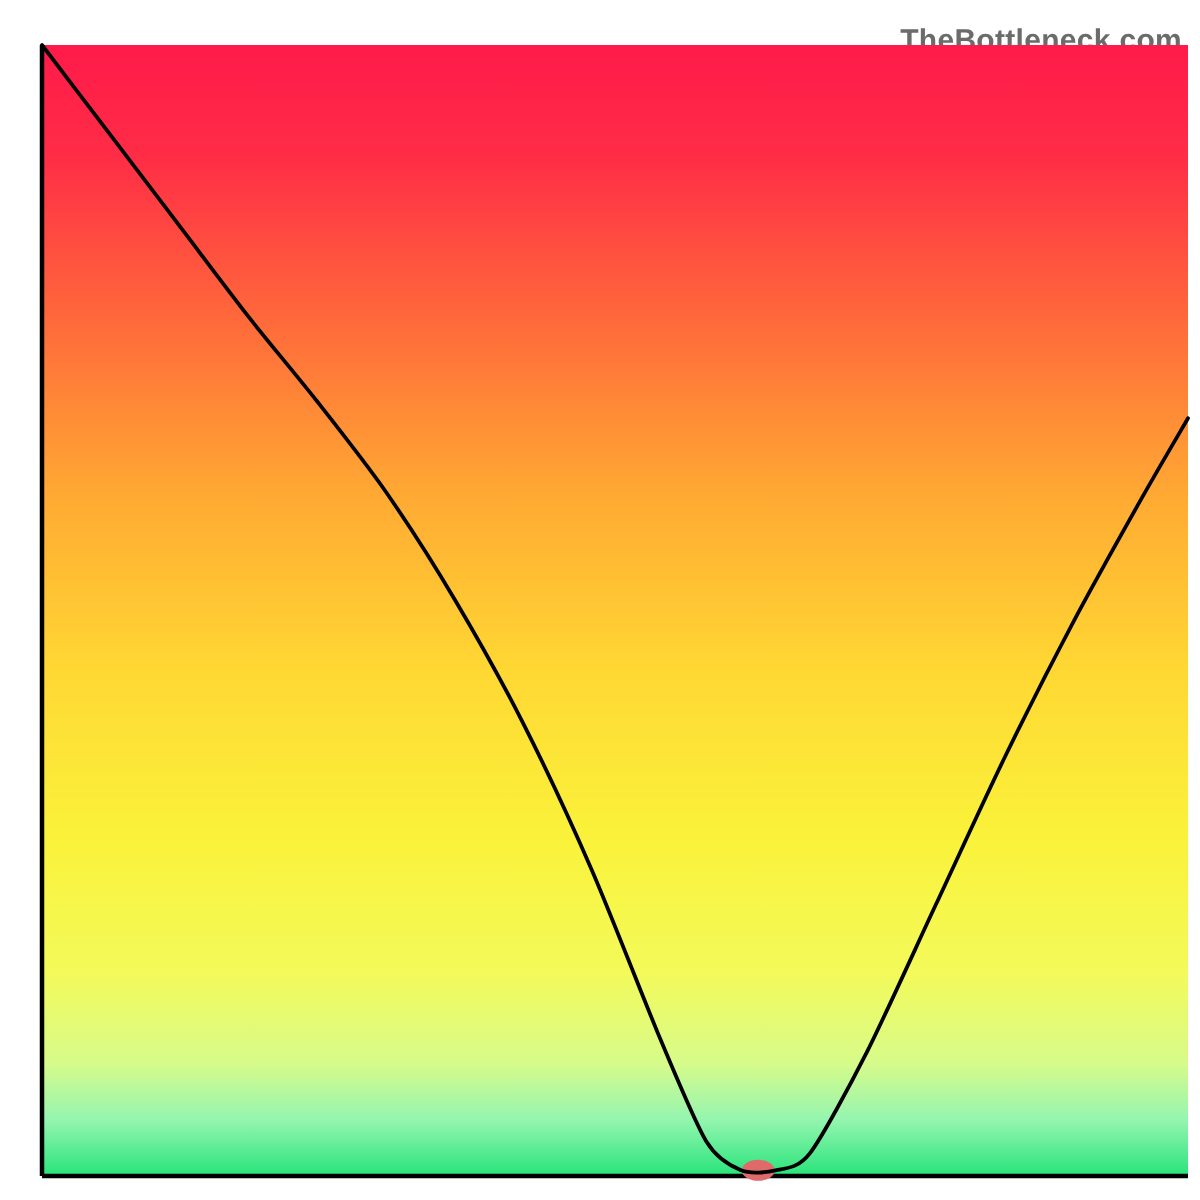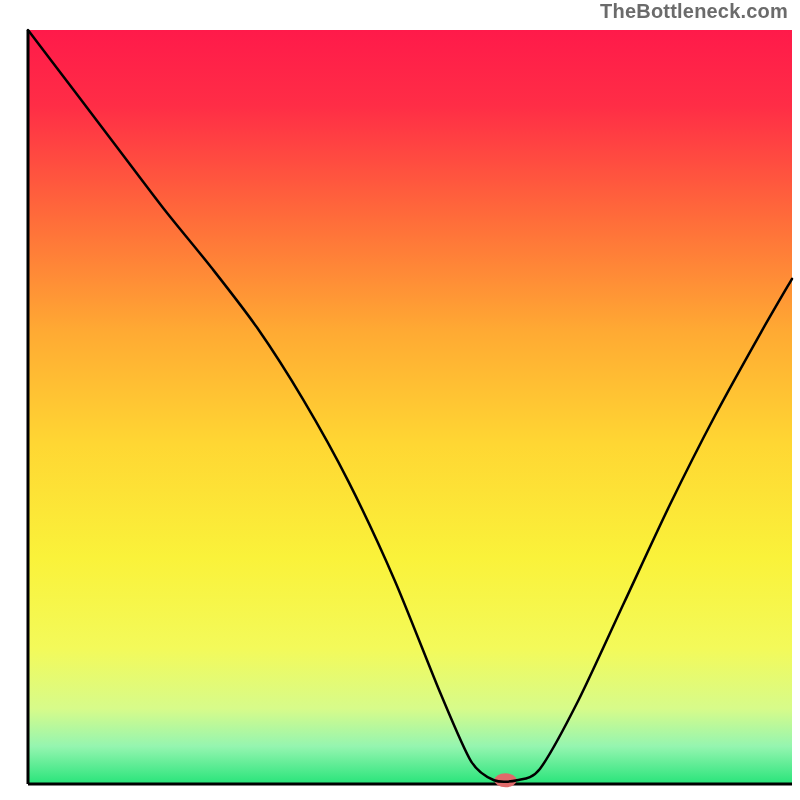--- a/index.html
+++ b/index.html
@@ -10,21 +10,21 @@
     background: #ffffff;
     font-family: Arial, Helvetica, sans-serif;
   }
   .stage {
     position: relative;
     width: 800px;
     height: 800px;
   }
   .attribution {
     position: absolute;
-    top: 0;
+    top: 16px;
     right: 12px;
     font-size: 20px;
     font-weight: 600;
     color: #6b6b6b;
     letter-spacing: 0.2px;
   }
   svg {
     position: absolute;
     top: 0;
     left: 0;

